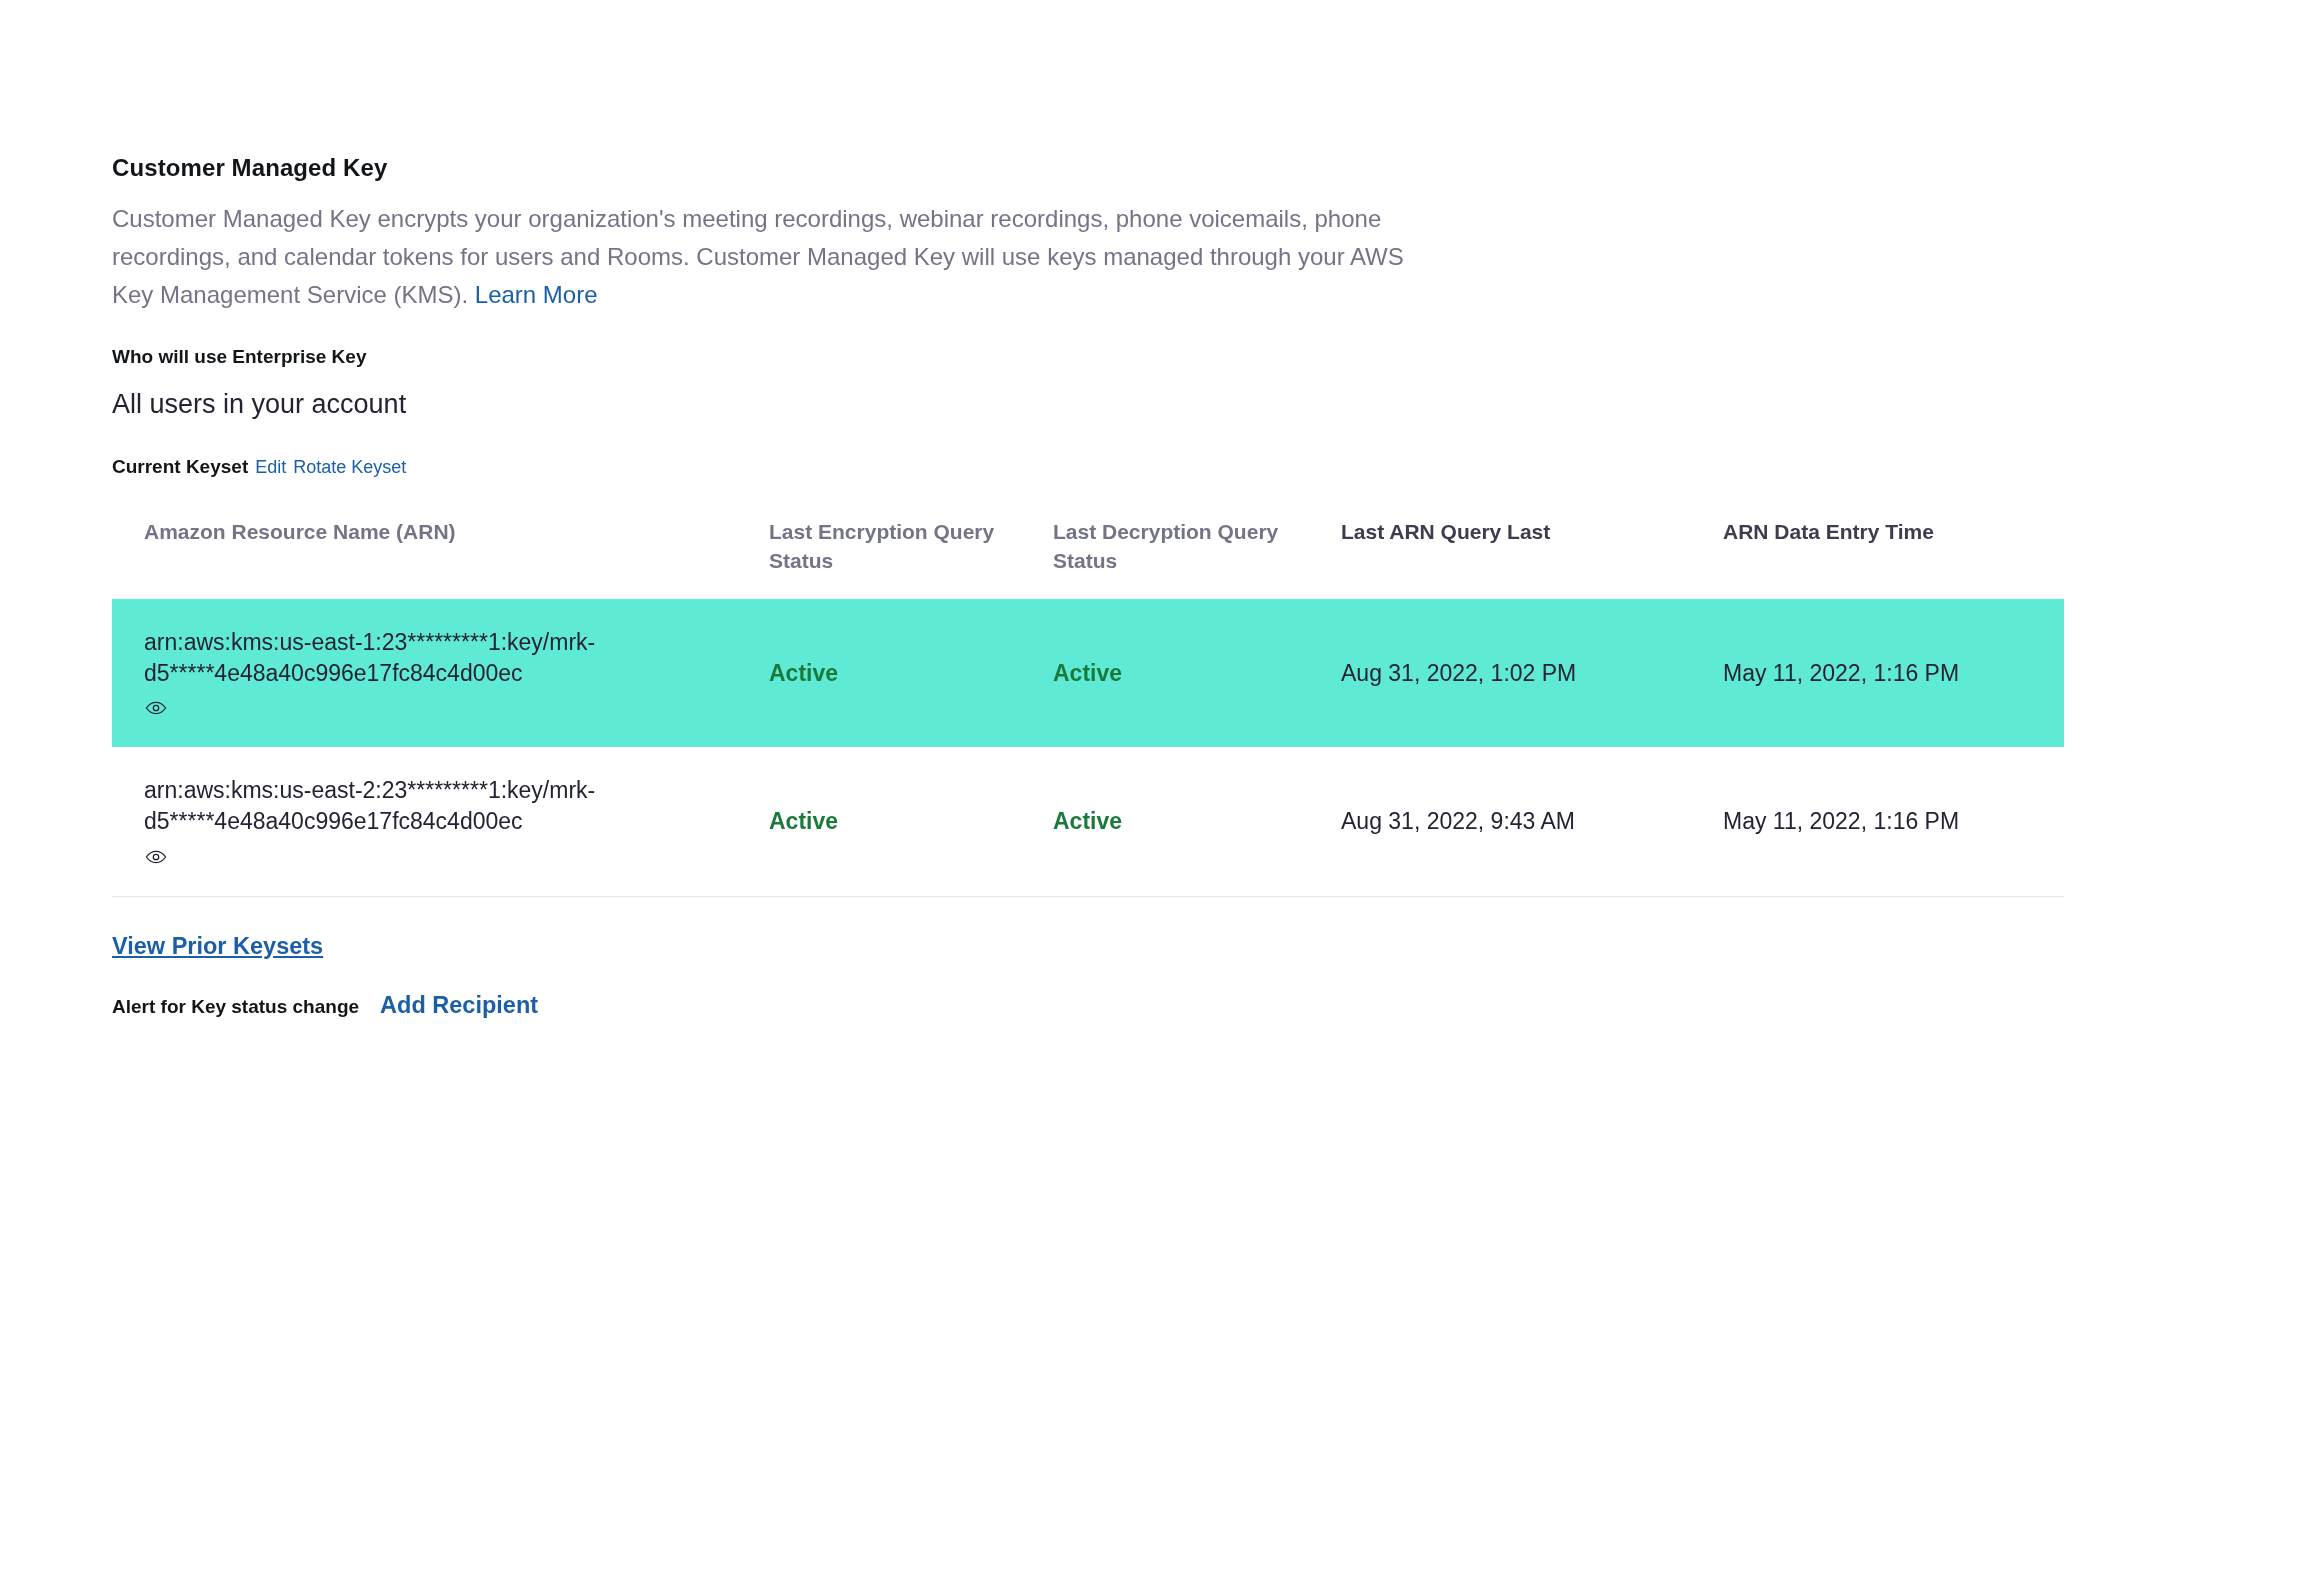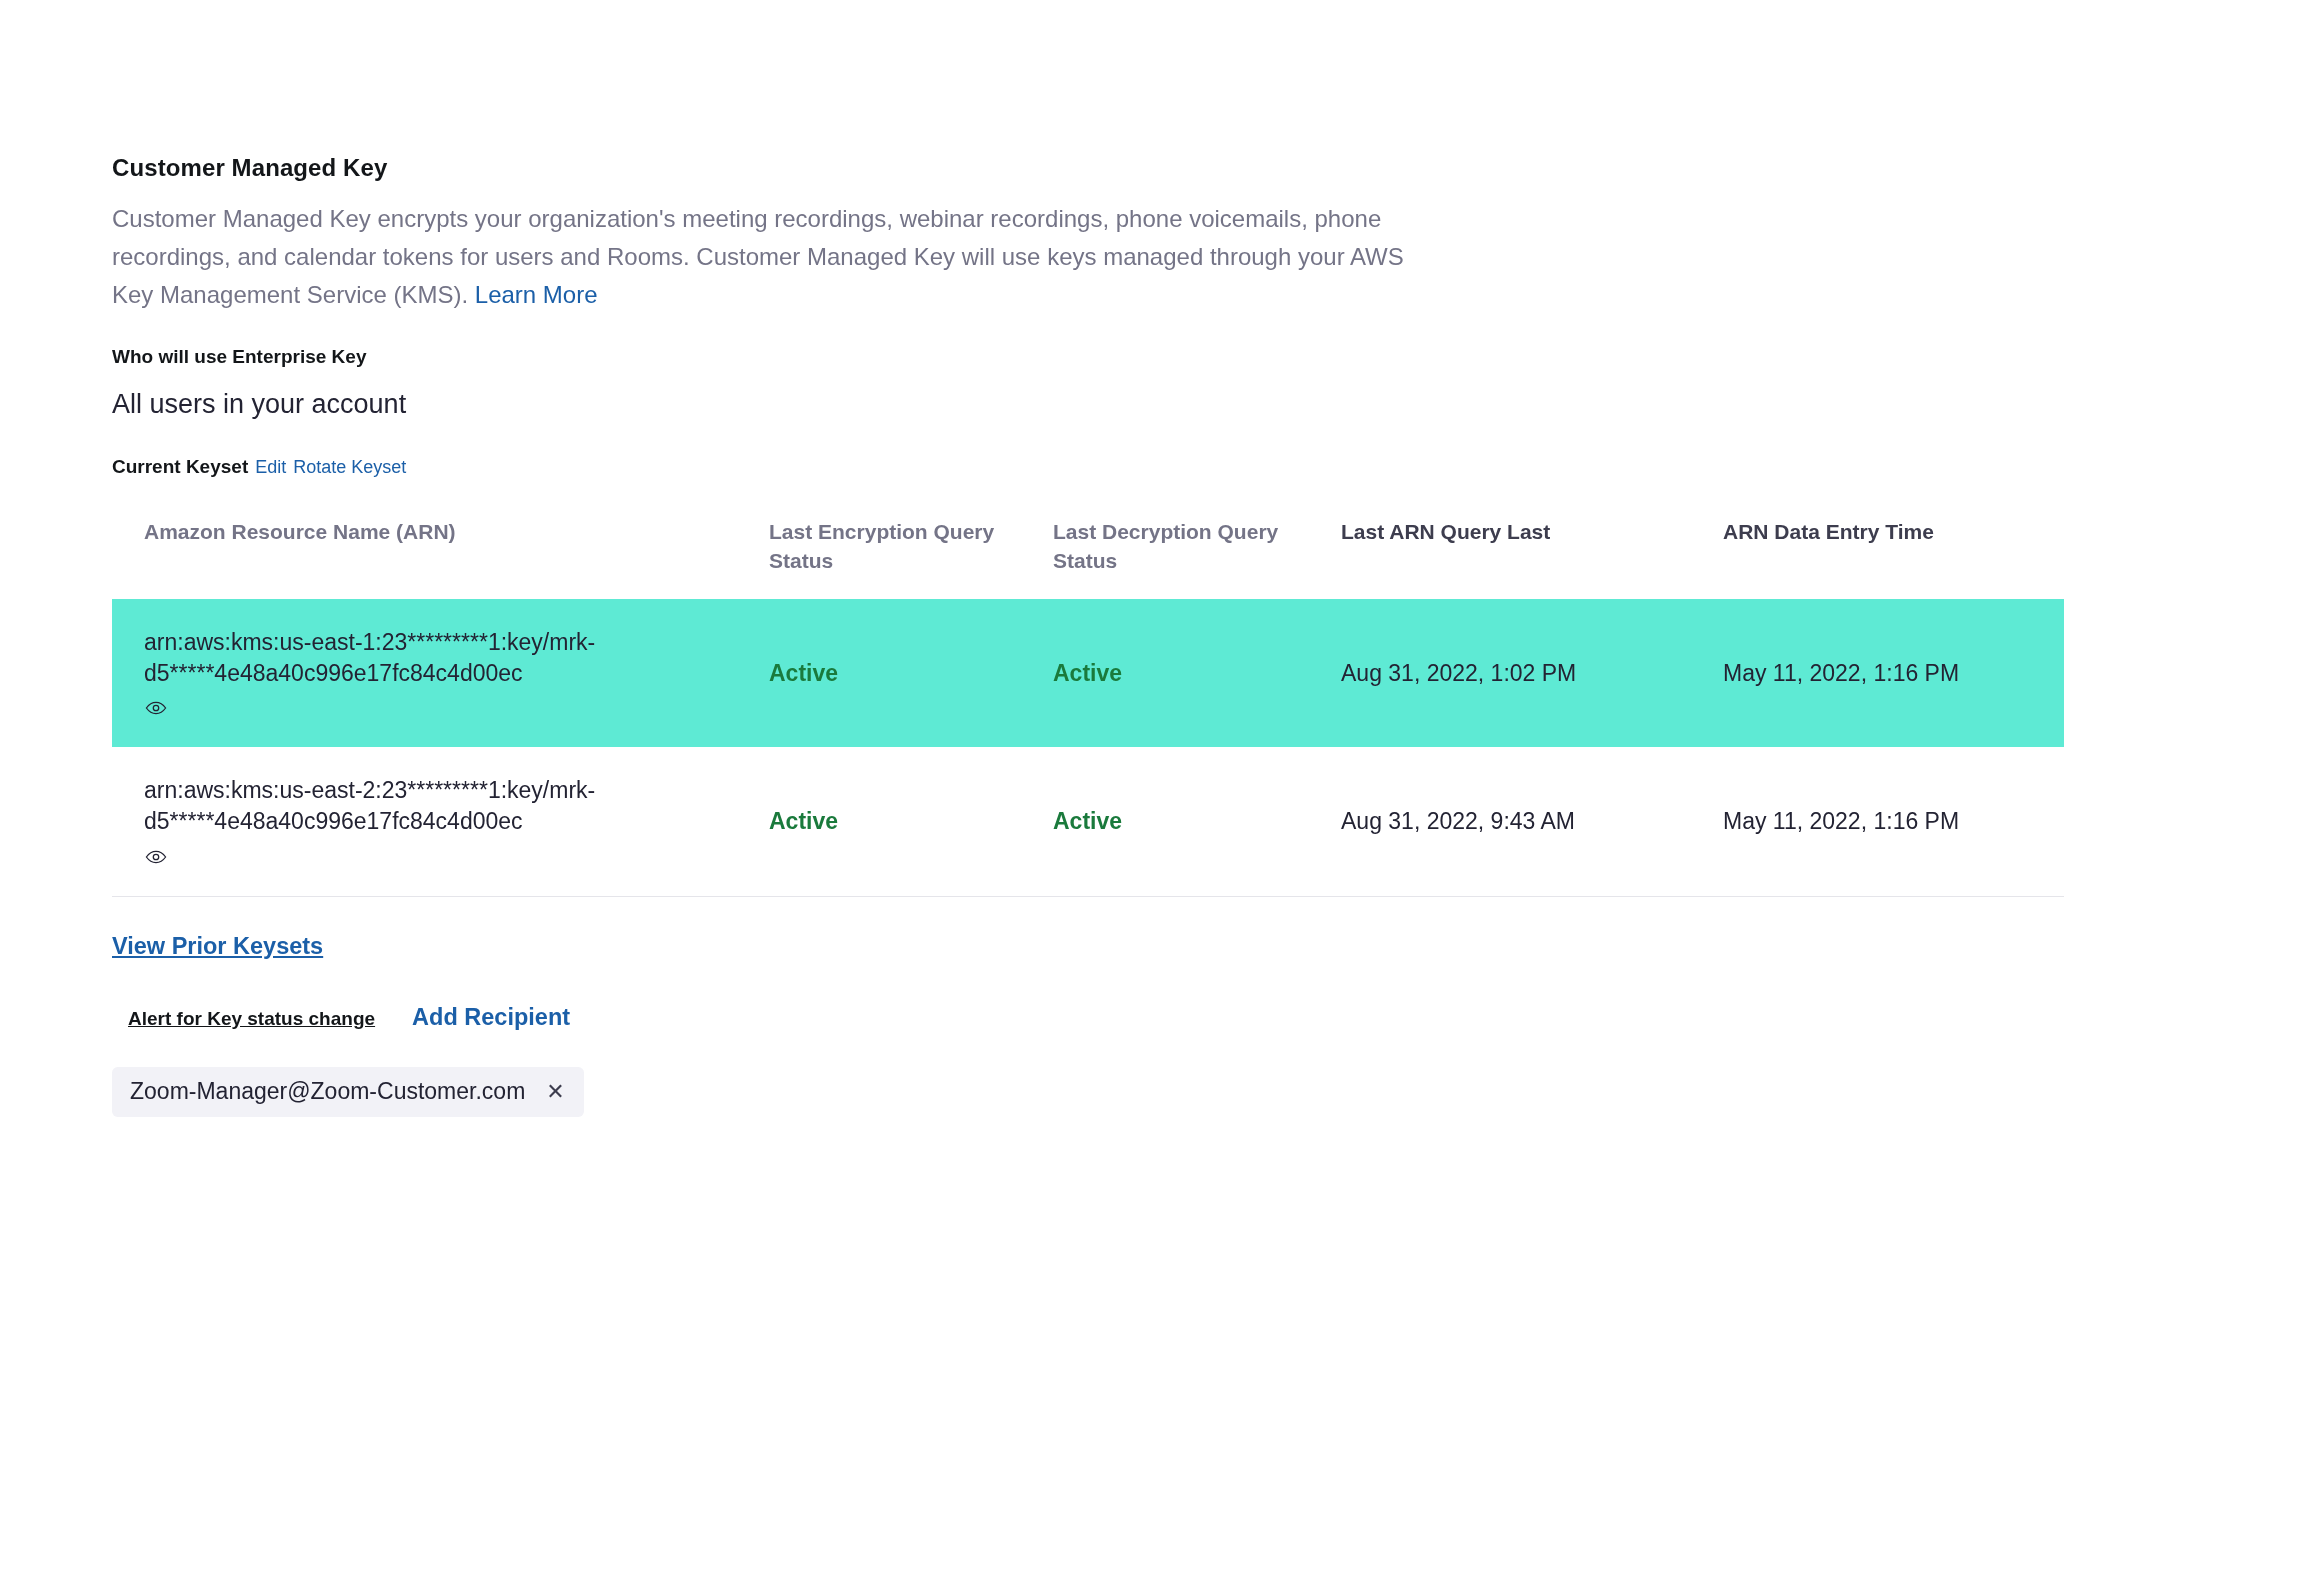--- a/index.html
+++ b/index.html
@@ -125,21 +125,21 @@
     margin: 36px 0 32px 0;
     display: inline-block;
     cursor: pointer;
   }
   .alert-row {
     display: flex;
     align-items: baseline;
     gap: 21px;
     margin: 0 0 21px 0;
   }
-  .alert-row .subsection-title { margin: 16px; text-decoration: underline; }
+  .alert-row .subsection-title { margin: 0; }
   .alert-row .link { font-size: 23.5px; font-weight: bold; }
 
   .chip {
     display: inline-flex;
     align-items: center;
     gap: 21px;
     background: #f2f2f7;
     border-radius: 5.7px;
     padding: 11.4px 19.5px 11.4px 18px;
     font-size: 23px;
@@ -227,19 +227,15 @@
 
   <div class="divider"></div>
 
   <a class="view-prior" href="#">View Prior Keysets</a>
 
   <div class="alert-row">
     <h3 class="subsection-title">Alert for Key status change</h3>
     <a class="link" href="#">Add Recipient</a>
   </div>
 
-  <div class="chip">
-    <span>Zoom-Manager@Zoom-Customer.com</span>
-    <span class="close">✕</span>
-  </div>
 
 </div>
 
 
 </body></html>

